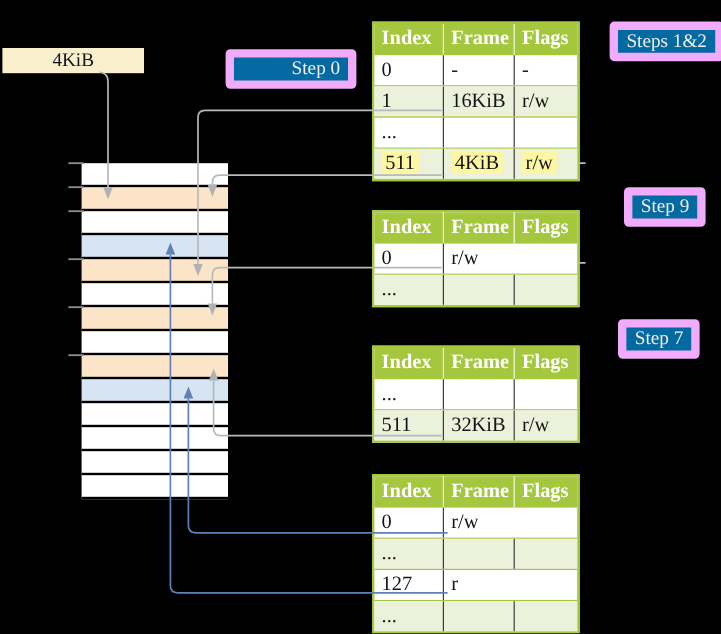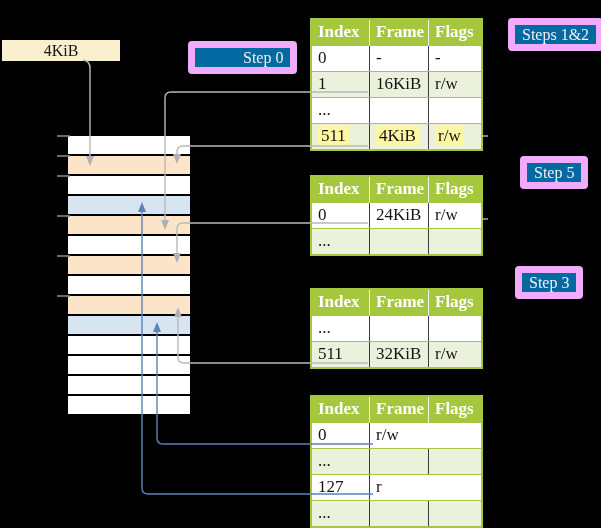--- a/index.html
+++ b/index.html
@@ -60,22 +60,22 @@
 <body>
 
 <div id="canvas">
 
   <div class="frame-size-box">
     <span>4KiB</span>
   </div>
 
   <div class="step-label" id="step0">Step 0</div>
   <div class="step-label" id="steps12">Steps 1&amp;2</div>
-  <div class="step-label" id="step3">Step 5</div>
-  <div class="step-label" id="step4">Step 3</div>
+  <div class="step-label" id="step3">Step 9</div>
+  <div class="step-label" id="step4">Step 7</div>
 
   <div class="memcol">
     <div class="memrow white"></div>
     <div class="memrow peach"></div>
     <div class="memrow white"></div>
     <div class="memrow blue"></div>
     <div class="memrow peach"></div>
     <div class="memrow white"></div>
     <div class="memrow peach"></div>
     <div class="memrow white"></div>
@@ -116,21 +116,20 @@
   </div>
 
   <div class="ptable" id="t2">
     <div class="trow thead">
       <div class="tcell">Index</div>
       <div class="tcell">Frame</div>
       <div class="tcell">Flags</div>
     </div>
     <div class="trow">
       <div class="tcell">0</div>
-      <div class="tcell">24KiB</div>
       <div class="tcell">r/w</div>
     </div>
     <div class="trow shade">
       <div class="tcell">...</div>
       <div class="tcell"></div>
       <div class="tcell"></div>
     </div>
   </div>
 
   <div class="ptable" id="t3">

